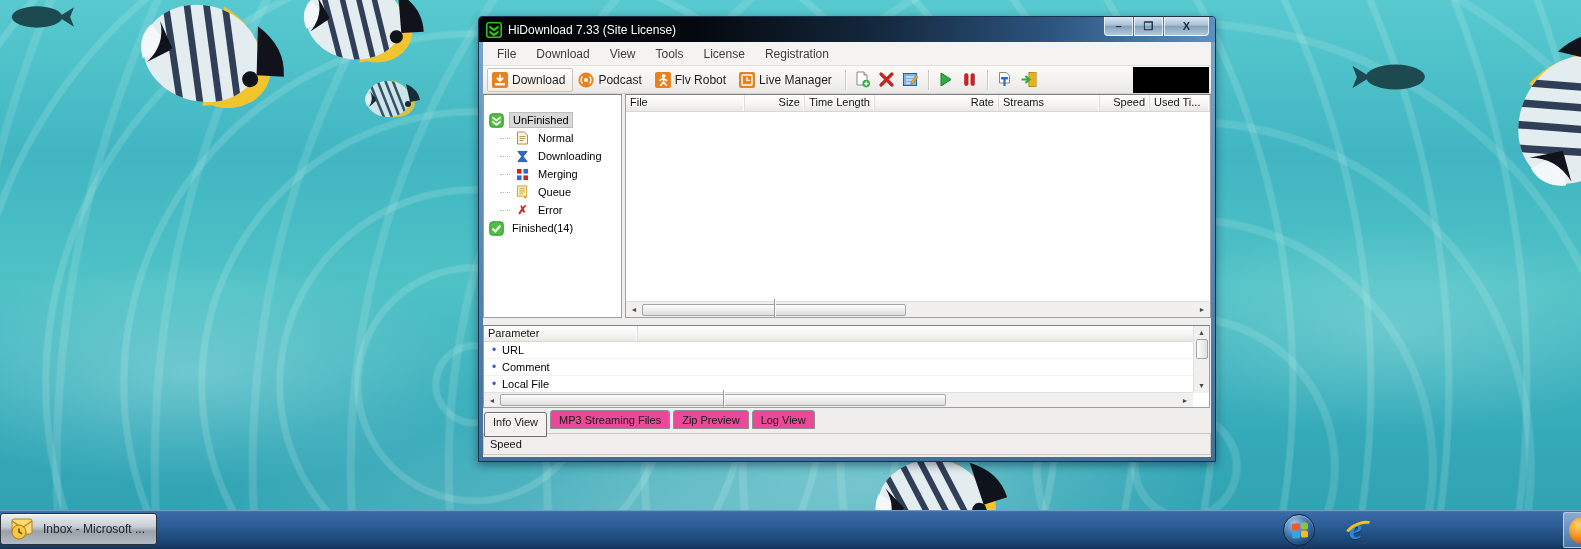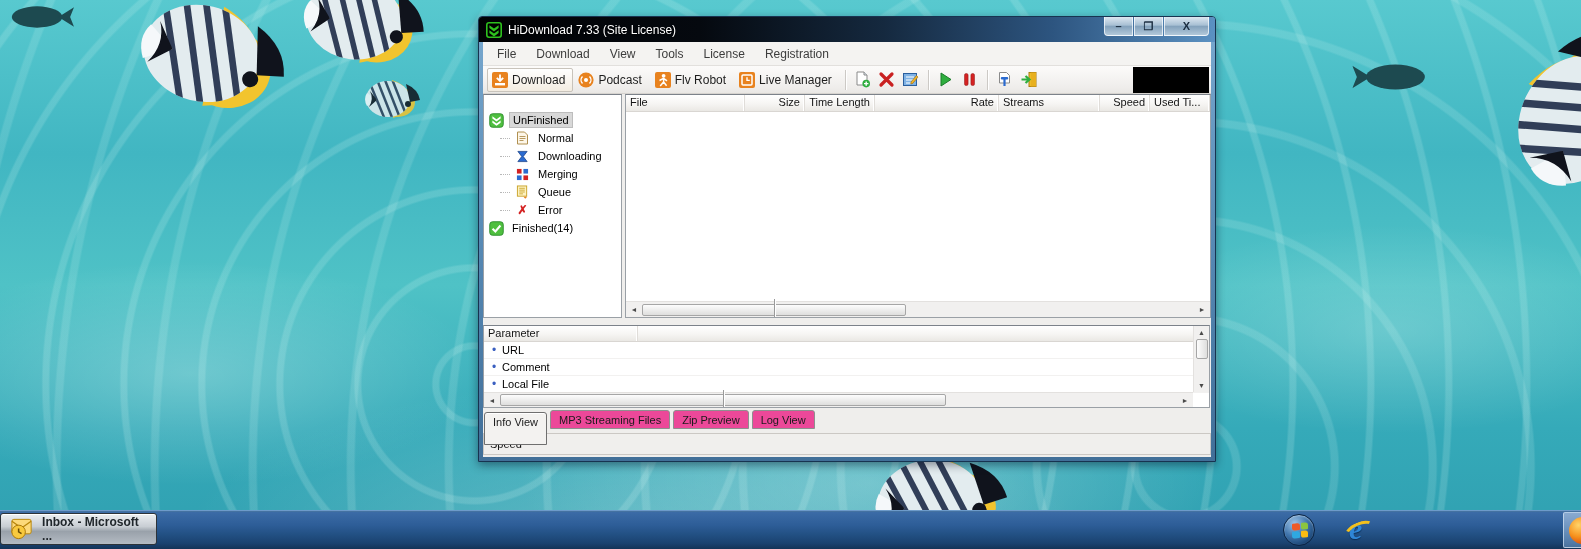--- a/index.html
+++ b/index.html
@@ -88,31 +88,31 @@
     display:flex; flex-direction:column; align-items:center; }
   .pvscroll .sarrow { width:16px; height:13px; line-height:13px; }
   .vthumb { width:12px; height:20px; border:1px solid #a6a6a6; border-radius:2px; background:linear-gradient(90deg,#fdfdfd,#dededd); }
   .phscroll { position:absolute; left:0; right:16px; bottom:0; height:15px; background:#f1f0ef; border-top:1px solid #e3e1df;
     display:flex; align-items:center; }
   .phscroll .sthumb { width:446px; }
 
   
   .tabsrow { position:absolute; left:1px; top:368px; height:23px; display:flex; align-items:flex-start; font-size:11px; color:#1a1a1a; }
   .tab { height:19px; margin-right:3px; padding:3px 8px 0 8px; background:#ec4899; border:1px solid #8f8f8f; border-radius:3px 3px 0 0; white-space:nowrap; }
-  .tab.active { height:33px; margin-top:2px; background:#f3f2f0; border-color:#6f6f6f; box-shadow:inset 0 1px 0 #fff; z-index:2; }
+  .tab.active { height:25px; margin-top:2px; background:#f3f2f0; border-color:#6f6f6f; box-shadow:inset 0 1px 0 #fff; z-index:2; }
   .statusbar { position:absolute; left:0; right:0; top:391px; height:22px; background:#f0efed;
     border:1px solid #cbc8c4; font-size:11px; color:#101010; display:flex; align-items:center; padding-left:6px; }
 
   
   .taskbar { position:absolute; left:0; bottom:0; width:100%; height:39px; z-index:8;
     background:linear-gradient(180deg,#639164 0%,#49759f 0%,#3b6ba6 4%,#2d5d97 38%,#225083 62%,#1a4270 85%,#133357 100%);
     border-top:1px solid #6d9bca; }
   .outlook-btn { position:absolute; left:0; top:2px; width:157px; height:32px; display:flex; align-items:center; gap:8px;
     padding:6px 8px; font-size:12px; color:#20262b; border:1px solid #2d3338; border-radius:3px;
-    background:linear-gradient(180deg,#eceff2 0%,#c8cdd3 42%,#99a1aa 58%,#b4bbc3 100%); box-shadow:inset 0 1px 0 #fff;font-weight:bold; }
+    background:linear-gradient(180deg,#eceff2 0%,#c8cdd3 42%,#99a1aa 58%,#b4bbc3 100%); box-shadow:inset 0 1px 0 #fff; }
   .start-orb { position:absolute; left:1283px; top:3px; width:32px; height:32px; border-radius:50%;
     background:radial-gradient(circle at 35% 28%, #9cc4e8 0%, #3f74ab 45%, #17406f 80%, #0c2a4d 100%);
     border:1px solid #0b2443; box-shadow:inset 0 1px 2px rgba(255,255,255,.5); }
   .flag { position:absolute; left:8px; top:8px; width:16px; height:15px; display:grid; grid-template-columns:1fr 1fr; grid-template-rows:1fr 1fr; gap:1px; transform:skewY(-6deg); }
   .flag i { border-radius:1px 3px 1px 3px; }
   .flag .f1{background:#ef5a28;} .flag .f2{background:#8cc63e;} .flag .f3{background:#2fa8e0;} .flag .f4{background:#fbbc12;}
   .ie-icon { position:absolute; left:1343px; top:4px; width:36px; height:32px; }
   .ie-icon .e { position:absolute; left:6px; top:-3px; font-family:"Liberation Serif", serif; font-style:italic; font-weight:bold;
     font-size:30px; color:#2f86d6; text-shadow:0 1px 1px #0a2e57; }
   .ie-icon .swoosh { position:absolute; left:1px; top:7px; width:33px; height:20px; border:3px solid transparent;

